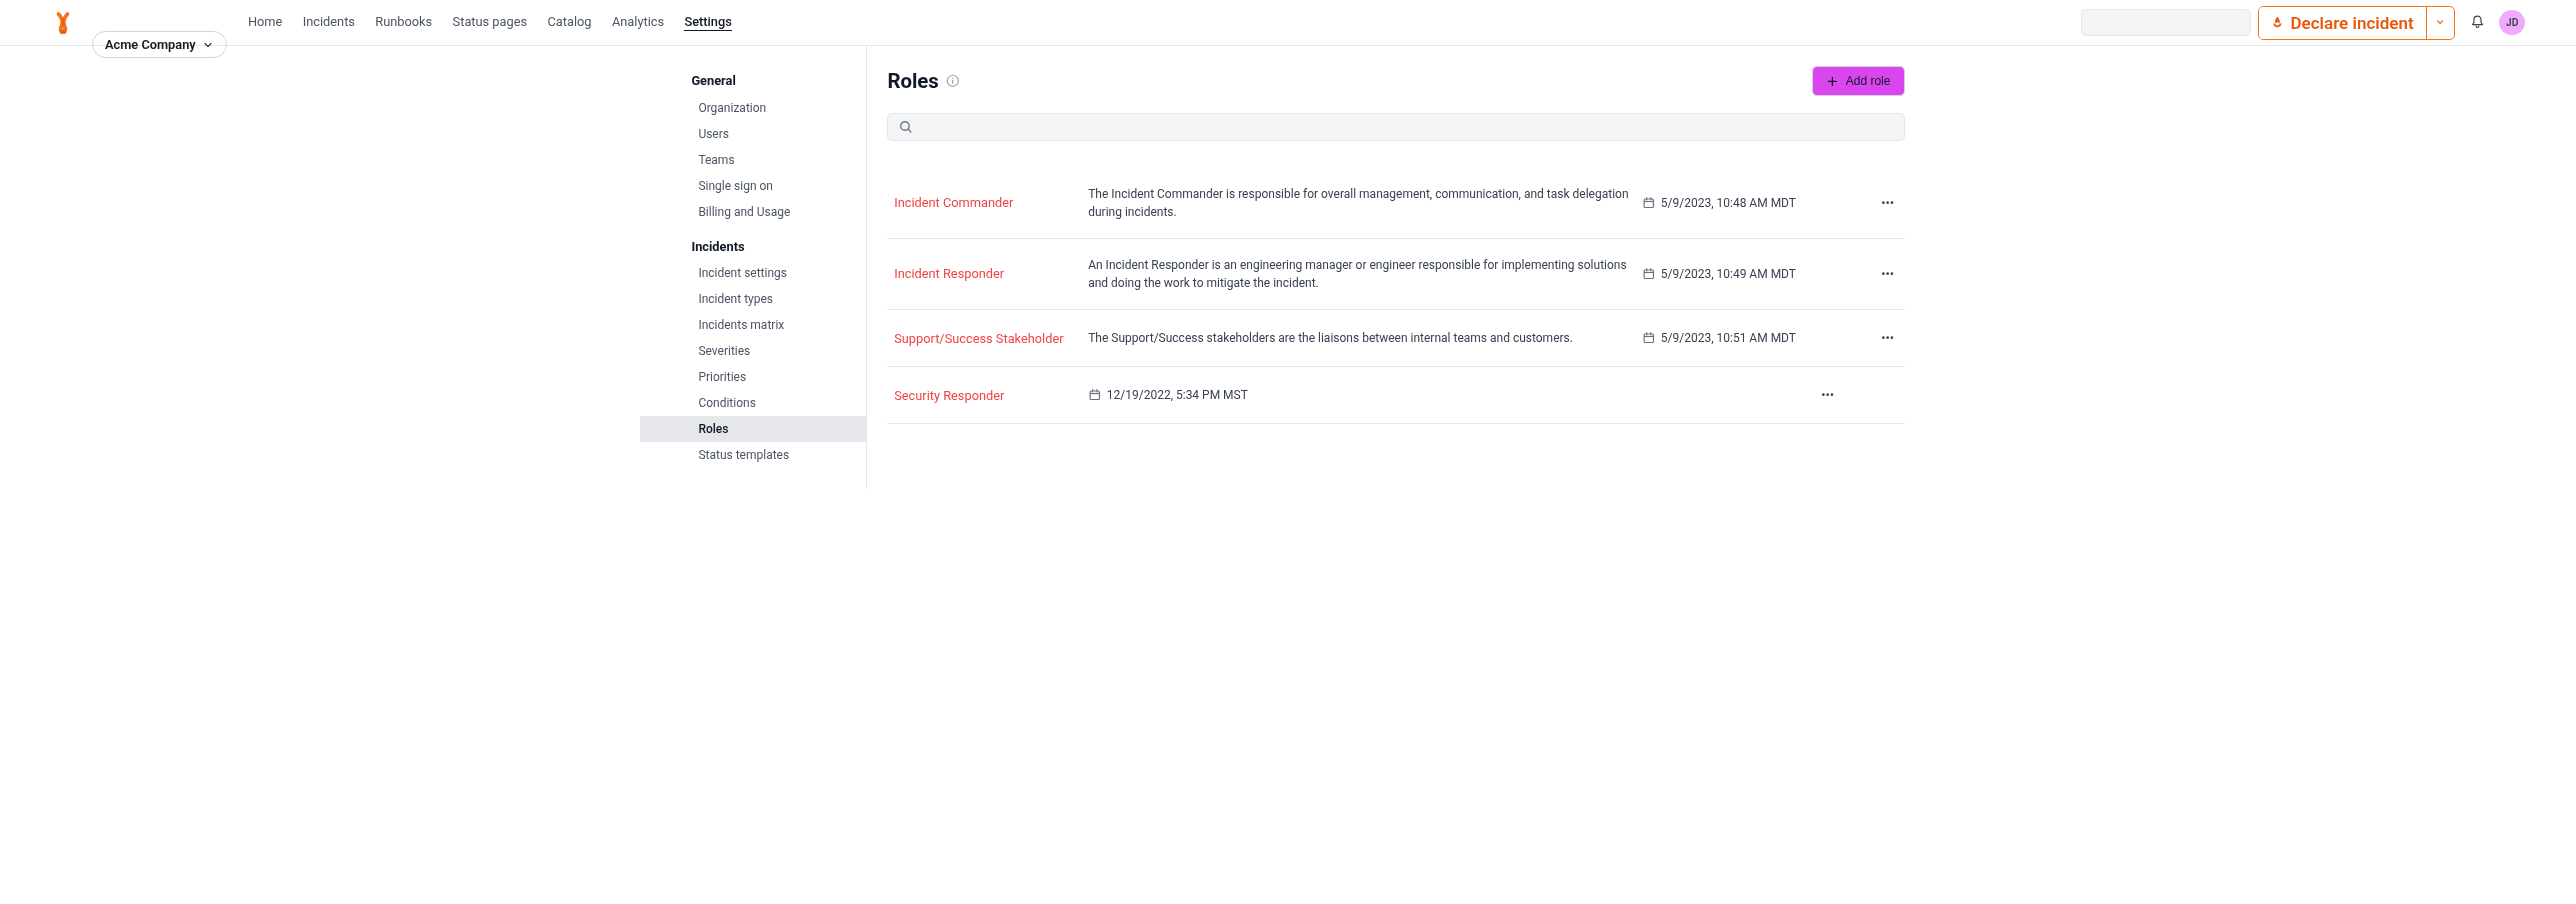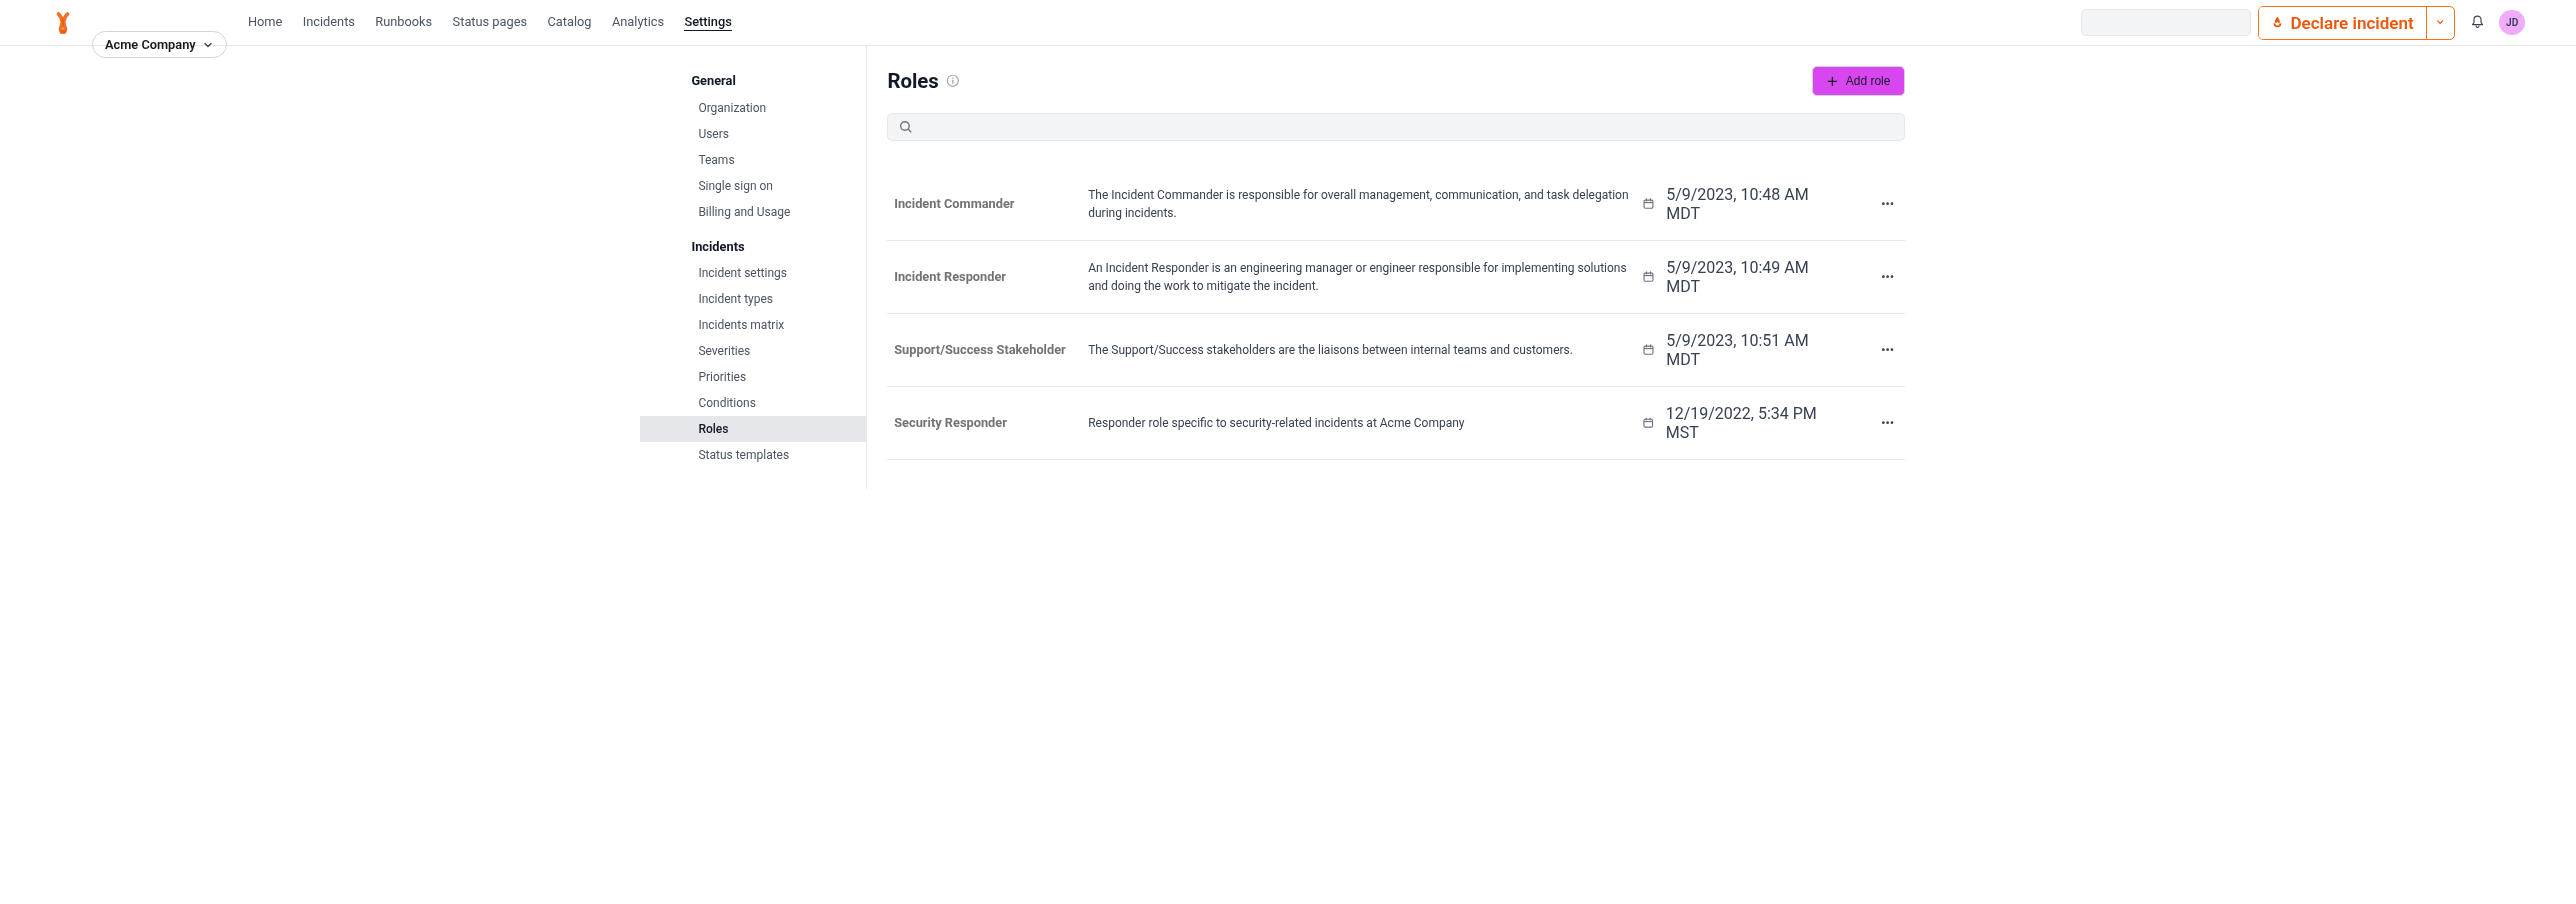--- a/index.html
+++ b/index.html
@@ -228,35 +228,35 @@
       text-align: right;
     }
     .table-row {
       display: grid;
       grid-template-columns: 194px 1fr 196px 60px;
       padding: 17px 6.8px;
       border-bottom: 0.9px solid #e5e7eb;
       align-items: center;
     }
     .role-name {
-      font-weight: 700;
+      font-weight: 400;
       font-size: 12.8px;
-      color: #737373;
+      color: #ef4444;
     }
     .role-summary {
       font-size: 12px;
       color: #374151;
       line-height: 1.5;
       padding-right: 13.6px;
     }
     .role-updated {
       display: flex;
       align-items: center;
-      gap: 11px;
-      font-size: 16px;
+      gap: 5px;
+      font-size: 12px;
       color: #374151;
     }
     .role-actions {
       display: flex;
       justify-content: flex-end;
     }
     .dots-btn {
       cursor: pointer;
       padding: 3.4px;
       color: #374151;
@@ -438,21 +438,20 @@
               <svg width="15.3" height="15.3" viewBox="0 0 16 16">
                 <circle cx="3.5" cy="8" r="1.4" fill="#374151"></circle>
                 <circle cx="8" cy="8" r="1.4" fill="#374151"></circle>
                 <circle cx="12.5" cy="8" r="1.4" fill="#374151"></circle>
               </svg>
             </div>
           </div>
         </div>
         <div class="table-row">
           <div class="role-name">Security Responder</div>
-          <div class="role-summary">Responder role specific to security-related incidents at Acme Company</div>
           <div class="role-updated">
             <svg width="13.6" height="13.6" viewBox="0 0 16 16">
               <rect x="2.5" y="3.5" width="11" height="10" rx="1.5" stroke="#6b7280" stroke-width="1.4" fill="none"></rect>
               <line x1="2.5" y1="6.5" x2="13.5" y2="6.5" stroke="#6b7280" stroke-width="1.4"></line>
               <line x1="5.5" y1="2" x2="5.5" y2="4.5" stroke="#6b7280" stroke-width="1.4" stroke-linecap="round"></line>
               <line x1="10.5" y1="2" x2="10.5" y2="4.5" stroke="#6b7280" stroke-width="1.4" stroke-linecap="round"></line>
             </svg>
             <span>12/19/2022, 5:34 PM MST</span>
           </div>
           <div class="role-actions">

